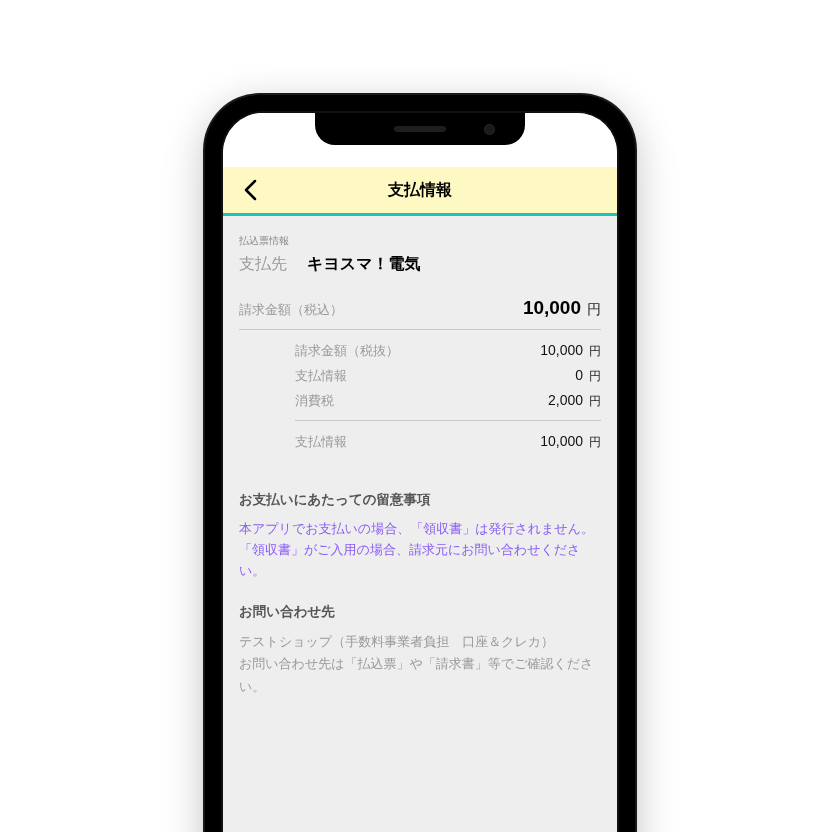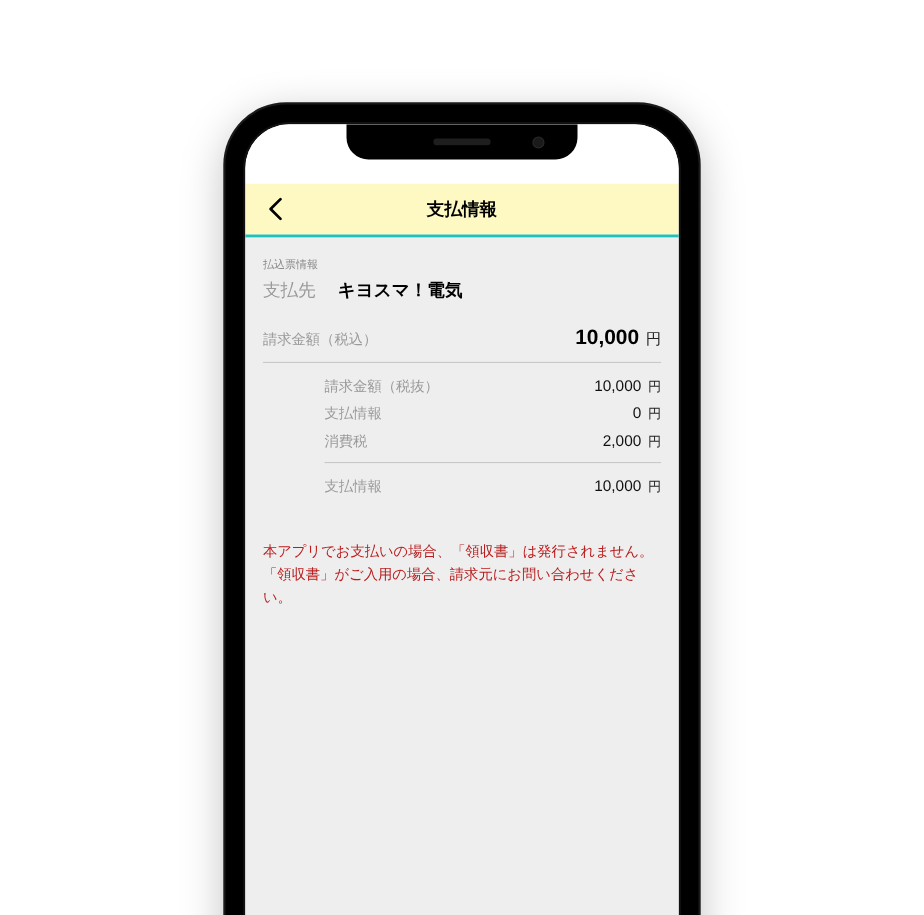--- a/index.html
+++ b/index.html
@@ -206,21 +206,21 @@
       margin-bottom: 22px;
     }
     .notes-title {
       font-size: 13.5px;
       font-weight: 700;
       color: #555;
       margin-bottom: 10px;
     }
     .notes-body {
       font-size: 13px;
-      color: #b91c1c;
+      color: #8b5cf6;
       line-height: 1.6;
     }
     .contact {
     }
     .contact-title {
       font-size: 13.5px;
       font-weight: 700;
       color: #555;
       margin-bottom: 10px;
     }
@@ -301,20 +301,28 @@
               <div class="amount-sub-label">支払情報</div>
               <div class="amount-sub-value">
                 <span class="num">10,000</span>
                 <span class="unit">円</span>
               </div>
             </div>
           </div>
         </div>
 
         <div class="notes">
+          <div class="notes-title">お支払いにあたっての留意事項</div>
           <div class="notes-body">本アプリでお支払いの場合、「領収書」は発行されません。「領収書」がご入用の場合、請求元にお問い合わせください。</div>
         </div>
 
+        <div class="contact">
+          <div class="contact-title">お問い合わせ先</div>
+          <div class="contact-body">
+            <span>テストショップ（手数料事業者負担　口座＆クレカ）</span><br>
+            <span>お問い合わせ先は「払込票」や「請求書」等でご確認ください。</span>
+          </div>
+        </div>
 
       </div>
     </div>
   </div>
 </div>
 
 </body></html>

